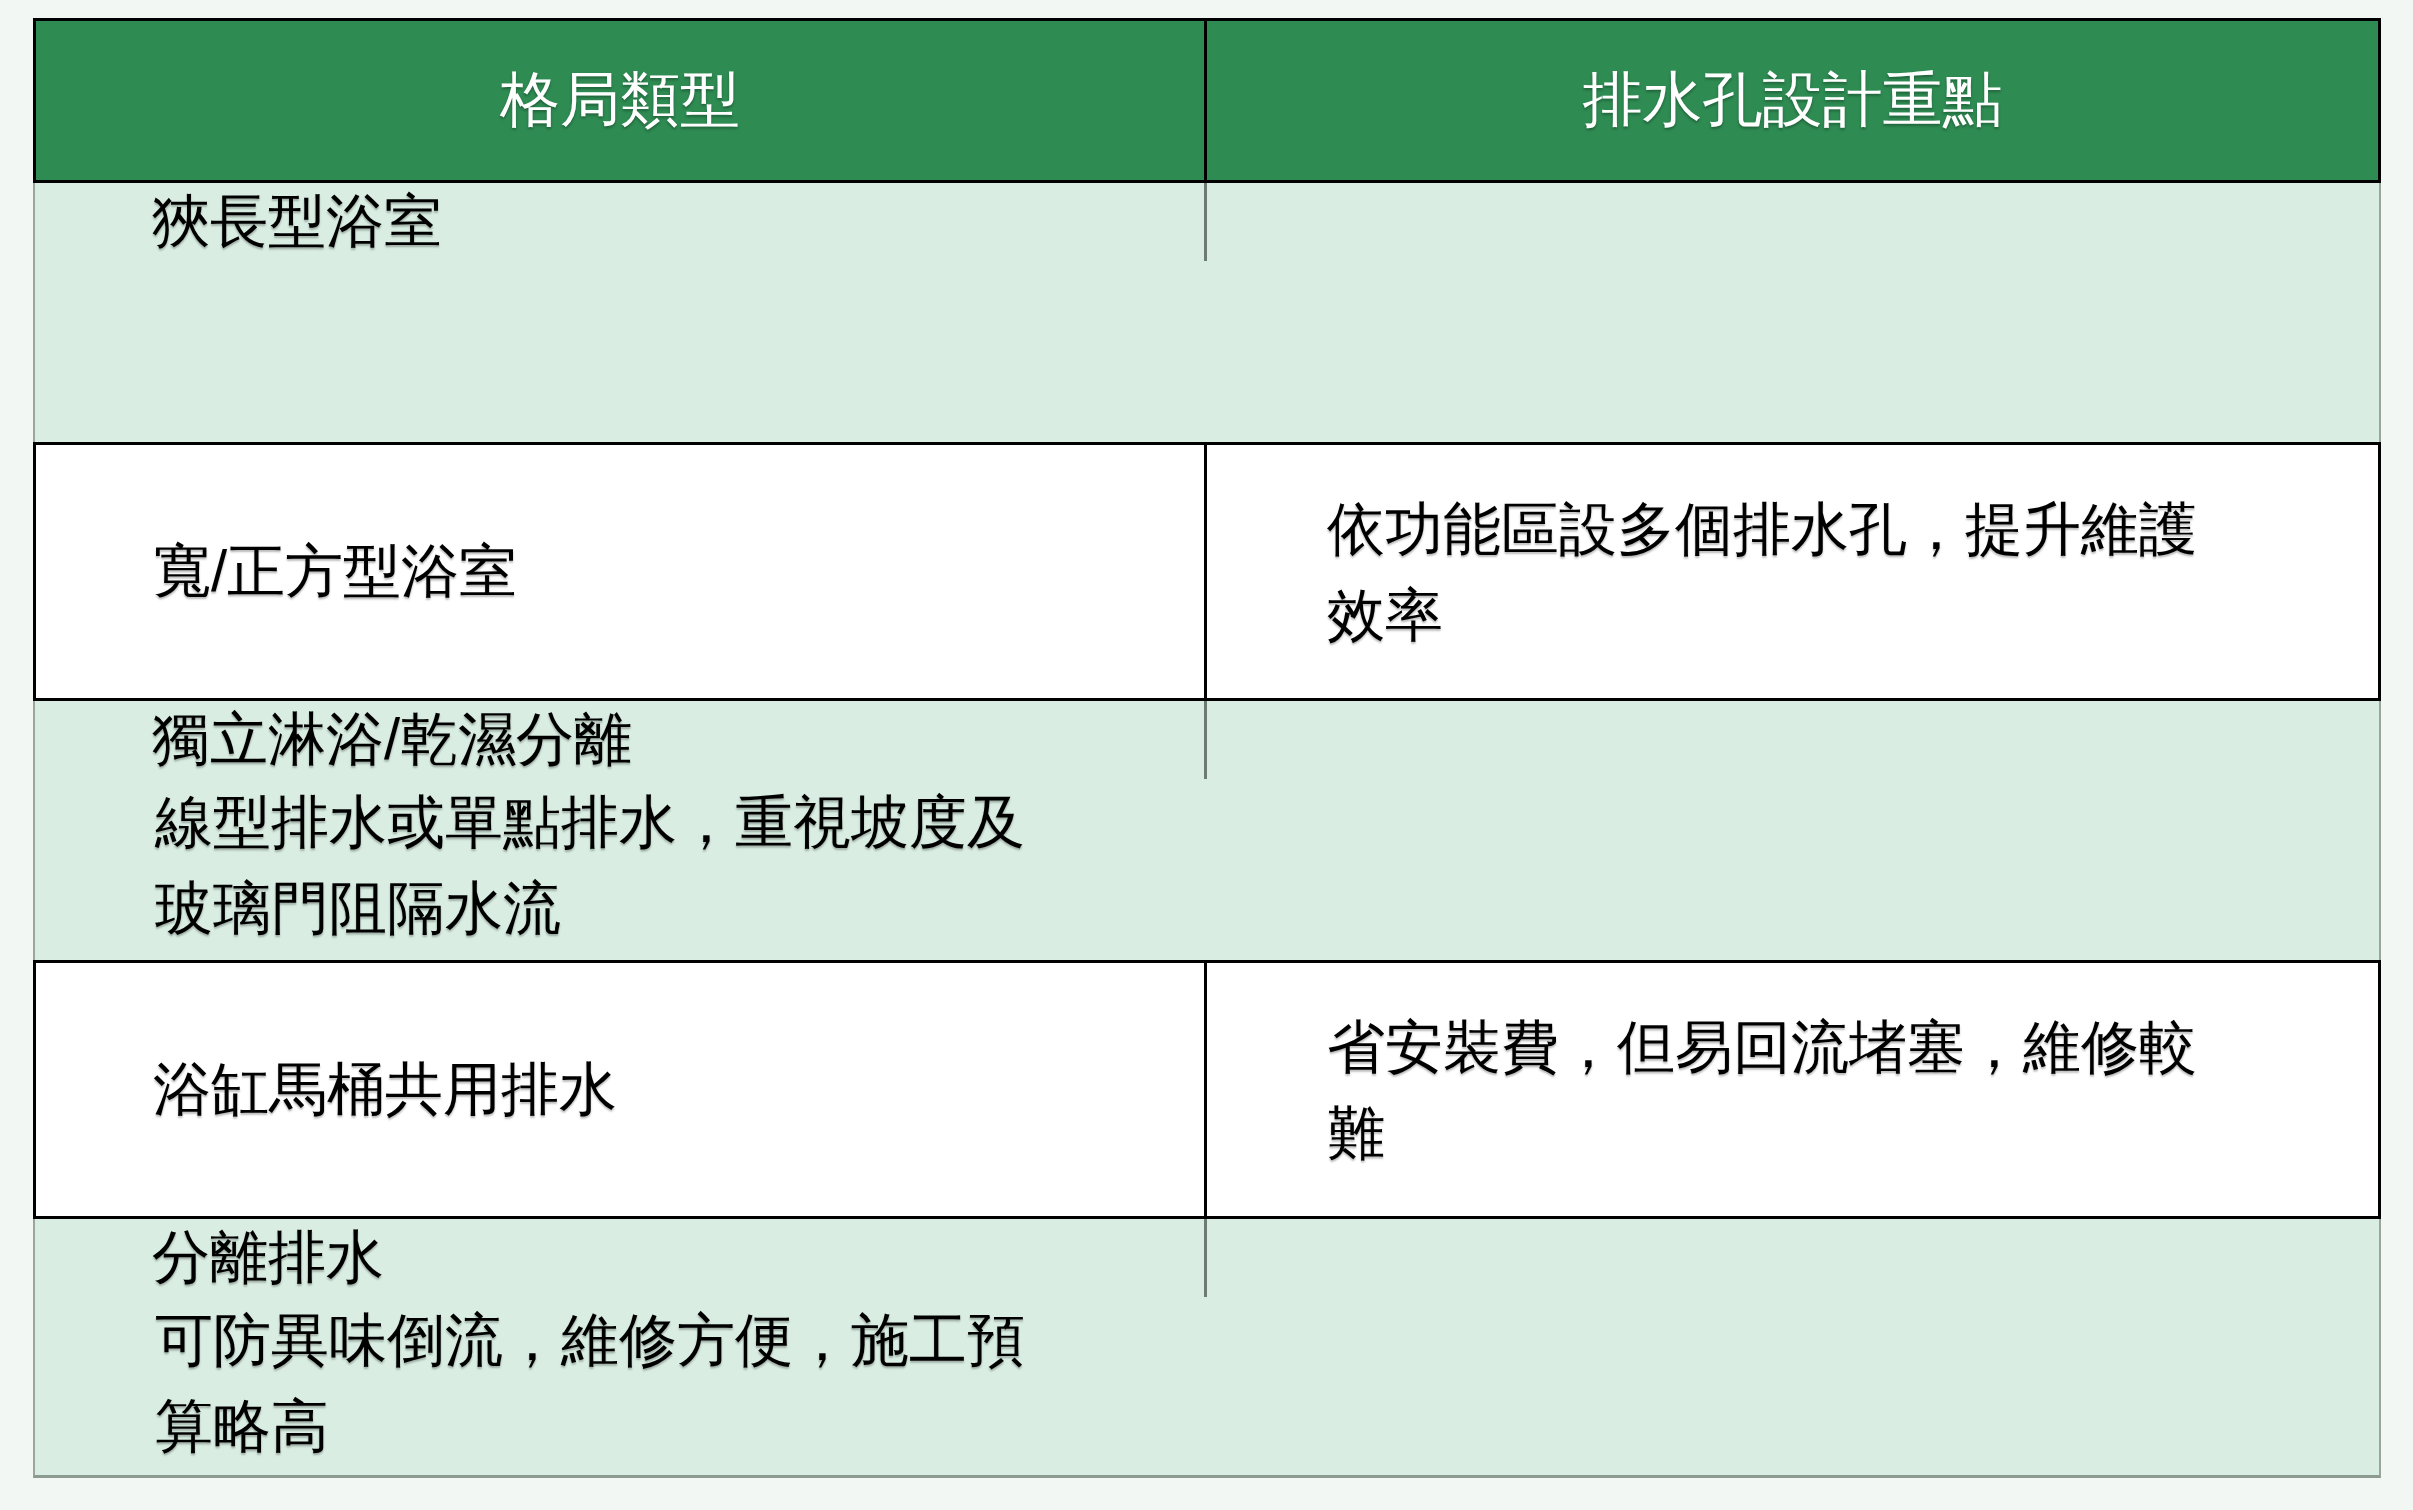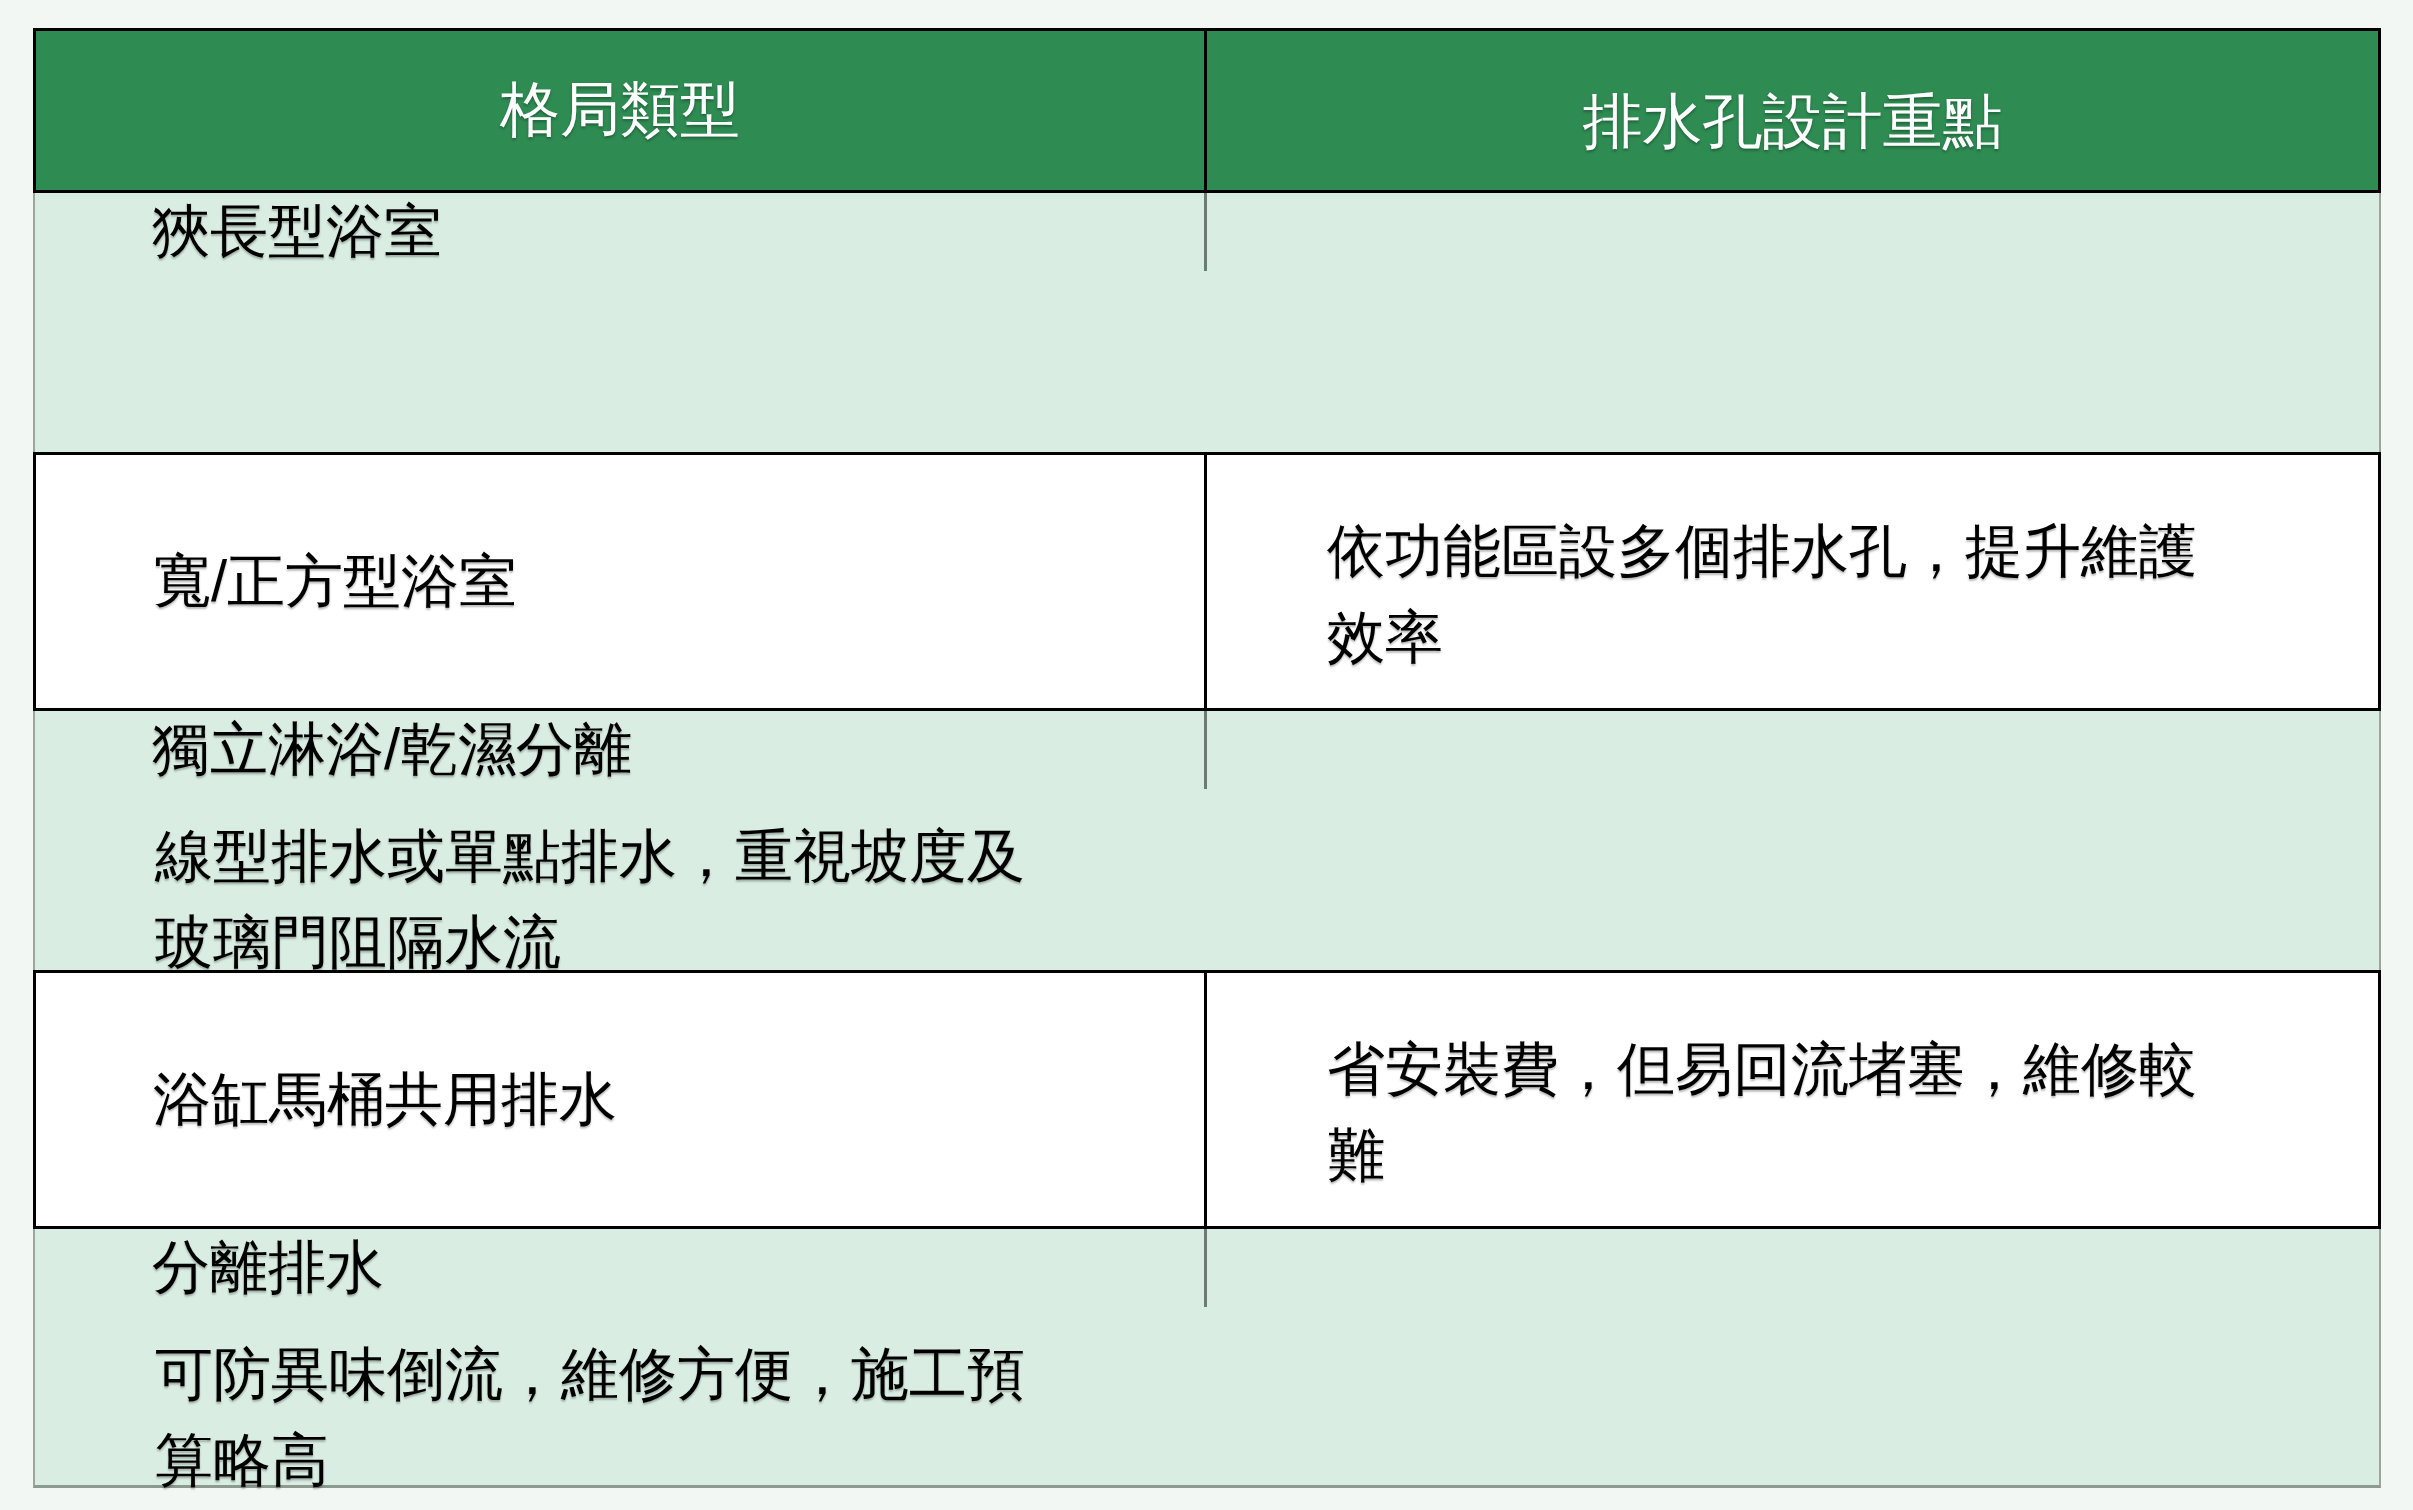--- a/index.html
+++ b/index.html
@@ -18,35 +18,35 @@
   html, body {
     width: 2413px;
     height: 1510px;
     font-family: "Liberation Sans", "DejaVu Sans", sans-serif;
   }
   body { background: var(--page_bg); }
 
   .page {
     width: 2413px;
     height: 1510px;
-    padding: 28px 33px 0 33px;
+    padding: 18px 33px 0 33px;
   }
 
   .table {
     width: 2348px;
   }
 
   .row { display: flex; width: 100%; }
 
   .cell {
     display: flex;
     align-items: center;
   }
   .col1 { width: 50%; }
-  .col2 { width: 50%; margin-top: 24px; }
+  .col2 { width: 50%; }
 
   
   .header-row {
     height: 165px;
     background: var(--header_bg);
     border: 3.4px solid var(--border_black);
   }
   .header-row .cell {
     justify-content: center;
     color: var(--header_text);

